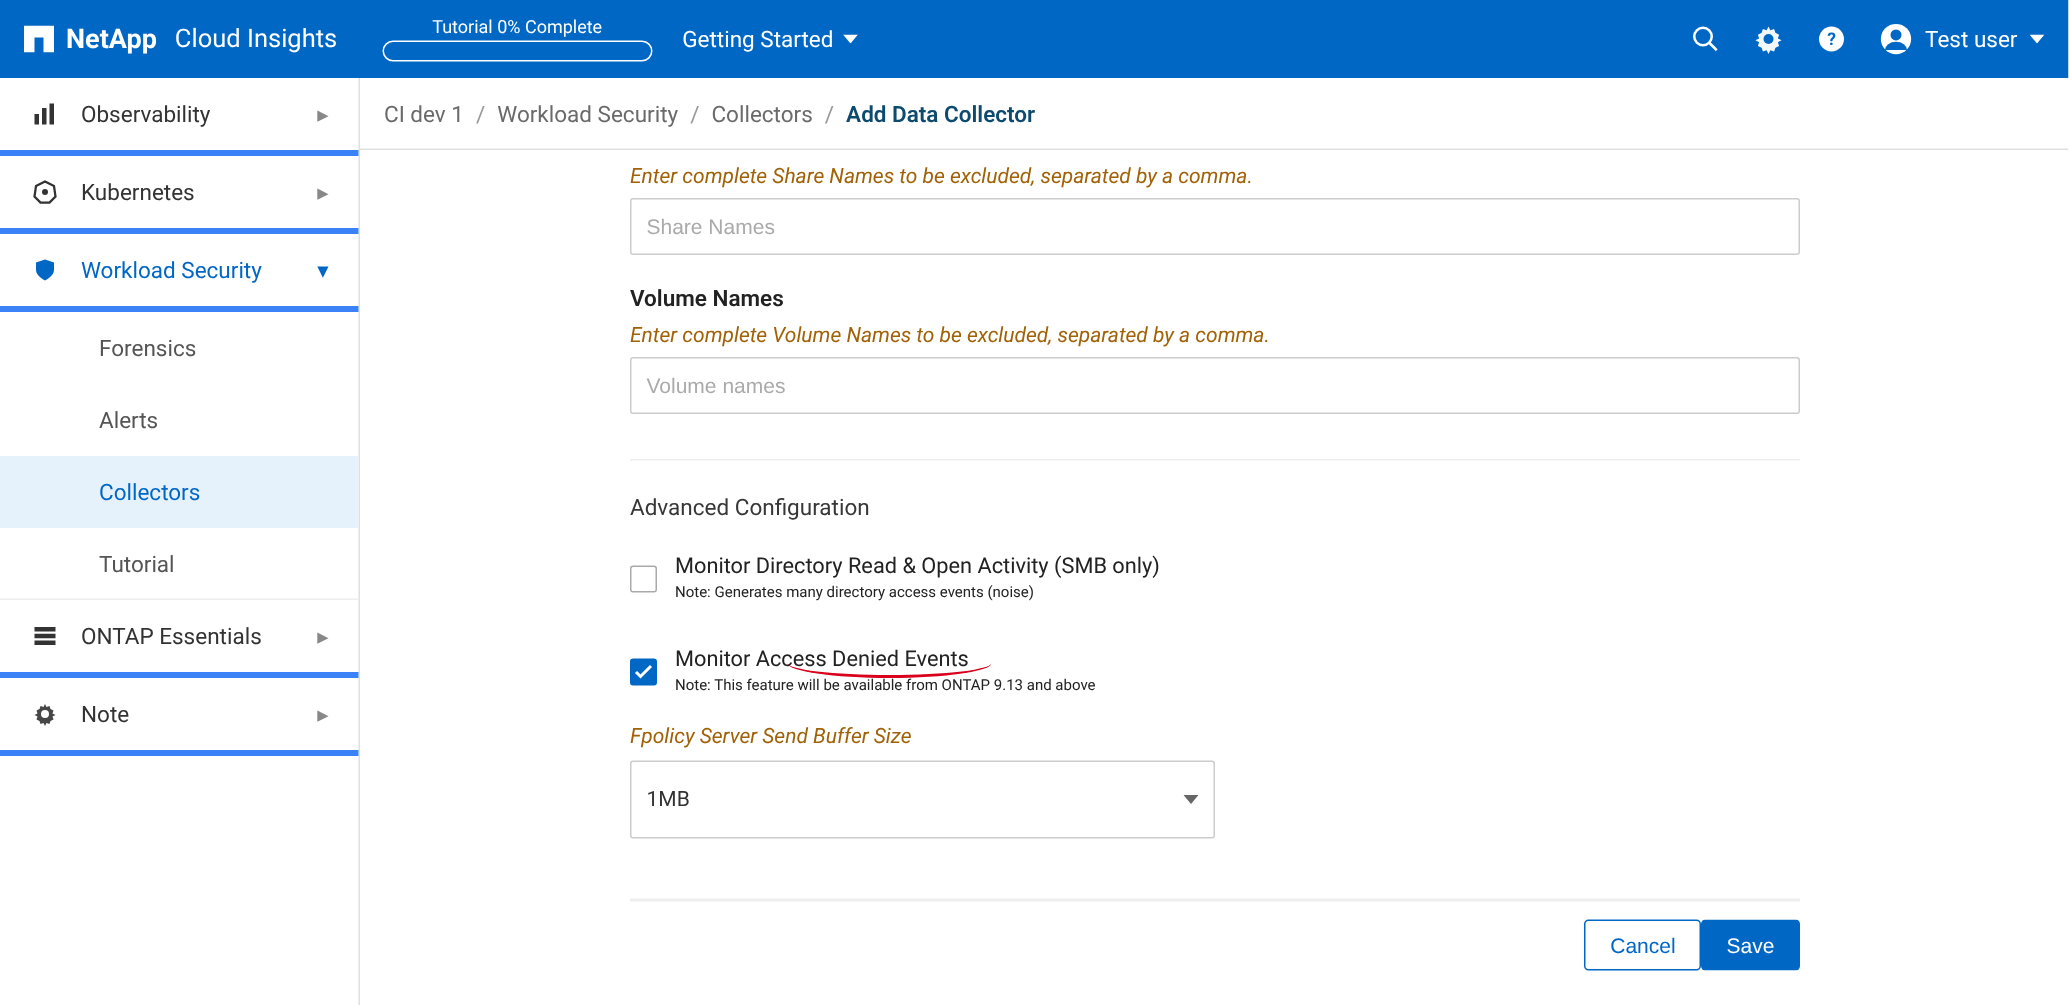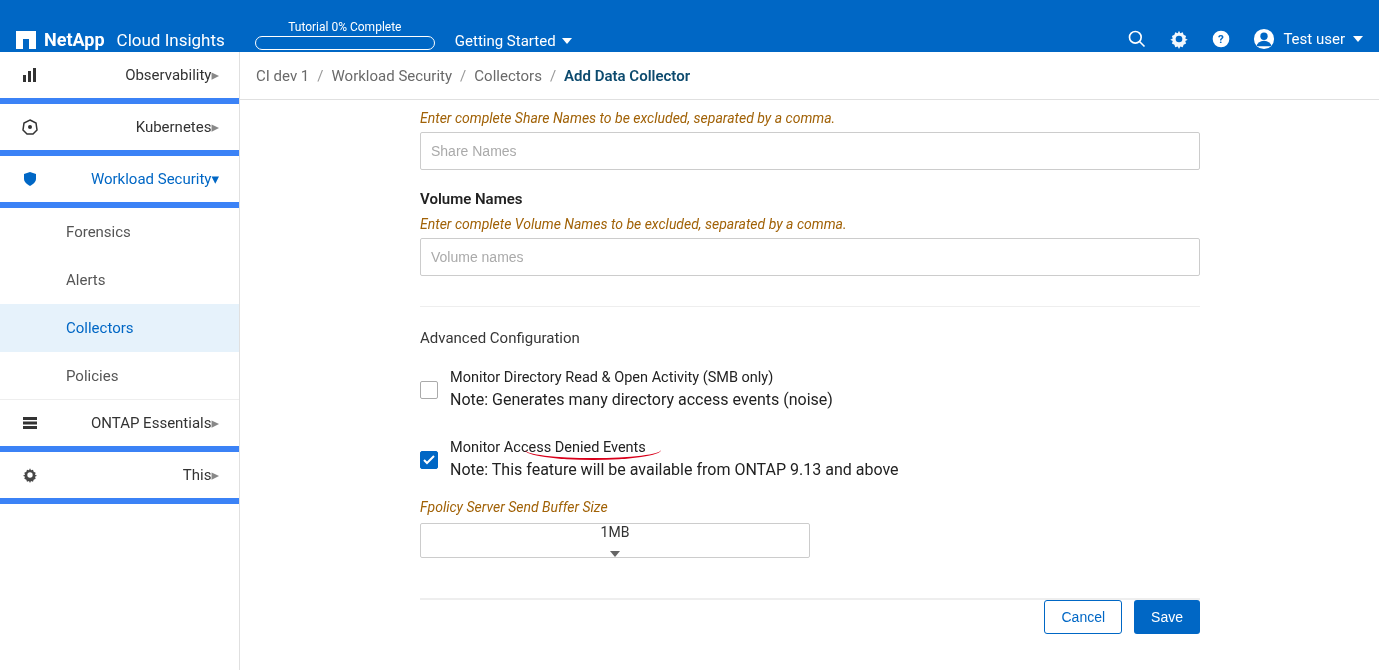--- a/index.html
+++ b/index.html
@@ -1,33 +1,33 @@
 <!DOCTYPE html>
 <html><head>
   <meta charset="utf-8">
   <style>
     * { margin: 0; padding: 0; box-sizing: border-box; }
     body { font-family: -apple-system, BlinkMacSystemFont, "Segoe UI", Roboto, sans-serif; font-size: 14px; color: #333; width: 1379px; height: 670px; overflow: hidden; background: #fff; }
     
-    .topbar { height: 52px; background: #0067c5; display: flex; align-items: flex-end; padding: 2px 16px; color: #fff; position: relative; }
+    .topbar { height: 52px; background: #0067c5; display: flex; align-items: center; padding: 2px 16px; color: #fff; position: relative; }
     .logo-wrap { display: flex; align-items: center; gap: 8px; }
     .logo-text { font-weight: 700; font-size: 18px; }
     .logo-sub { font-size: 17px; font-weight: 400; margin-left: 4px; }
     .tutorial-wrap { margin-left: 30px; display: flex; flex-direction: column; align-items: center; }
     .tutorial-label { font-size: 12px; margin-bottom: 2px; }
     .tutorial-bar { width: 180px; height: 14px; border: 1.5px solid #fff; border-radius: 10px; }
     .top-dropdown { margin-left: 20px; display: flex; align-items: center; gap: 6px; cursor: pointer; font-size: 15px; }
     .top-spacer { flex: 1; }
     .top-icons { display: flex; align-items: center; gap: 22px; }
     .top-icon { cursor: pointer; display: flex; align-items: center; }
     .user-wrap { display: flex; align-items: center; gap: 8px; cursor: pointer; font-size: 15px; }
     
     .main-wrap { display: flex; height: calc(100% - 52px); }
     .sidebar { width: 240px; border-right: 1px solid #e0e0e0; background: #fff; }
-    .side-item { display: flex; align-items: center; height: 52px; padding: 0 20px; border-bottom: 6px solid #3b82f6; cursor: pointer; font-size: 15px; color: #333; text-align: right; }
+    .side-item { display: flex; align-items: center; height: 52px; padding: 0 20px; border-bottom: 4px solid #3b82f6; cursor: pointer; font-size: 15px; color: #333; }
     .side-item .side-icon { width: 20px; margin-right: 14px; display:flex; align-items:center; justify-content:center; }
     .side-item .side-label { flex: 1; }
     .side-item .chevron { color: #888; }
     .side-item.active { color: #0067c5; }
     .side-sub { height: 48px; display: flex; align-items: center; padding-left: 66px; cursor: pointer; font-size: 15px; color: #555; }
     .side-sub.active { background: #e6f2fb; color: #0067c5; }
     
     .content { flex: 1; display: flex; flex-direction: column; background:#fff; }
     .breadcrumb { height: 48px; border-bottom: 1px solid #e0e0e0; display: flex; align-items: center; padding: 0 16px; font-size: 15px; color: #6a6a6a; }
     .breadcrumb .sep { margin: 0 8px; color: #999; }
@@ -41,28 +41,28 @@
     .text-input { width: 100%; height: 38px; border: 1px solid #ccc; border-radius: 2px; padding: 14px 10px; font-size: 14px; }
     .text-input::placeholder { color: #aaa; }
     .section-label { font-weight: 600; font-size: 15px; margin-bottom: 8px; color:#222; }
     .divider { border: none; border-top: 1px solid #eee; margin: 30px 0 22px 0; }
     .section-header { font-size: 15px; color: #373737; font-weight: 400; margin-bottom: 22px; margin-top:10px; }
     
     .check-row { display: flex; align-items: center; gap: 12px; margin-bottom: 20px; }
     .checkbox { width: 18px; height: 18px; border: 1.5px solid #aaa; border-radius: 2px; flex-shrink: 0; cursor: pointer; display:flex; align-items:center; justify-content:center; margin-top:2px; }
     .checkbox.checked { background: #0067c5; border-color: #0067c5; }
     .check-labels .primary { font-size: 14.5px; color: #222; }
-    .check-labels .note { font-size: 16px; color: #222; margin-top: 4px; }
+    .check-labels .note { font-size: 10px; color: #222; margin-top: 4px; }
     .underline-red { display: inline-block; position: relative; }
     .underline-red::after { content:""; position:absolute; left:75px; right:-15px; bottom:-4px; height:8px; border-bottom: 2px solid #d9001b; border-radius: 0 0 50% 50% / 0 0 100% 100%; }
     
     .select-wrap { position: relative; width: 390px; }
-    .select-box { width: 100%; height: 35px; border: 1px solid #ccc; border-radius: 2px; padding: 0 10px; display: flex; align-items: center; justify-content: space-between; cursor: pointer; font-size: 14px; flex-direction: column; }
-    
-    .footer { height: 58px; border-top: 1px solid #eee; display: flex; align-items: flex-start; justify-content: flex-end; gap: 12px; padding-right: 0; }
+    .select-box { width: 100%; height: 52px; border: 1px solid #ccc; border-radius: 2px; padding: 0 10px; display: flex; align-items: center; justify-content: space-between; cursor: pointer; font-size: 14px; }
+    
+    .footer { height: 58px; border-top: 1px solid #eee; display: flex; align-items: center; justify-content: flex-end; gap: 0; padding-right: 0; }
     .btn { height: 34px; padding: 0 16px; border-radius: 3px; font-size: 14px; cursor: pointer; border: 1px solid transparent; }
     .btn-outline { background: #fff; border-color: #0067c5; color: #0067c5; }
     .btn-primary { background: #0067c5; color: #ffffff; }
     
     svg { display:block; }
   </style>
 </head>
 <body>
 
 <div class="topbar">
@@ -153,42 +153,42 @@
     <div class="side-sub">
         <span>Forensics</span>
       </div>
     <div class="side-sub">
         <span>Alerts</span>
       </div>
     <div class="side-sub active">
         <span>Collectors</span>
       </div>
     <div class="side-sub" style="border-bottom:1px solid #eee">
-        <span>Policies</span>
+        <span>Tutorial</span>
       </div>
     <div class="side-item">
       <span class="side-icon">
           <svg width="16" height="16" viewBox="0 0 16 16">
             <rect x="1" y="2" width="14" height="3" fill="#333"></rect>
             <rect x="1" y="6.5" width="14" height="3" fill="#333"></rect>
             <rect x="1" y="11" width="14" height="3" fill="#333"></rect>
           </svg>
         </span>
       <span class="side-label">ONTAP Essentials</span>
       <span class="chevron">▸</span>
     </div>
     <div class="side-item">
       <span class="side-icon">
           <svg width="16" height="16" viewBox="0 0 24 24">
             <circle cx="12" cy="12" r="3" fill="#333"></circle>
             <path fill="#333" d="M12 2l1.5 3 3-1 1 3 3 1.5-1 3 3 1.5-3 1.5 1 3-3 1.5-1 3-3-1-1.5 3-1.5-3-3 1-1-3-3-1.5 1-3-3-1.5 3-1.5-1-3 3-1.5 1-3 3 1z" opacity="0.9"></path>
             <circle cx="12" cy="12" r="4" fill="#fff"></circle>
           </svg>
         </span>
-      <span class="side-label">This</span>
+      <span class="side-label">Note</span>
       <span class="chevron">▸</span>
     </div>
   </div>
 
   <div class="content">
     <div class="breadcrumb">
       <span class="crumb">CI dev 1</span>
       <span class="sep">/</span>
       <span class="crumb">Workload Security</span>
       <span class="sep">/</span>

